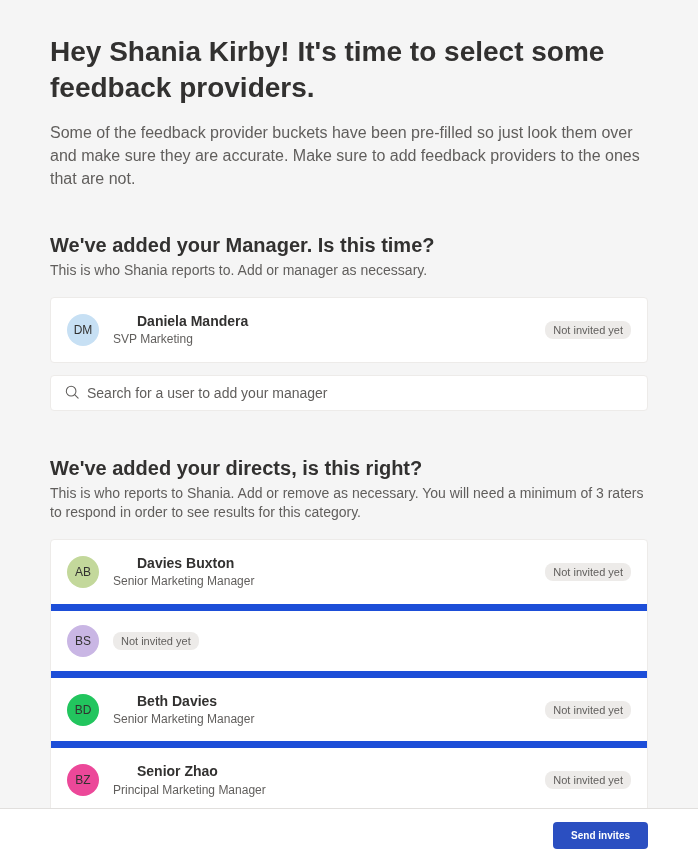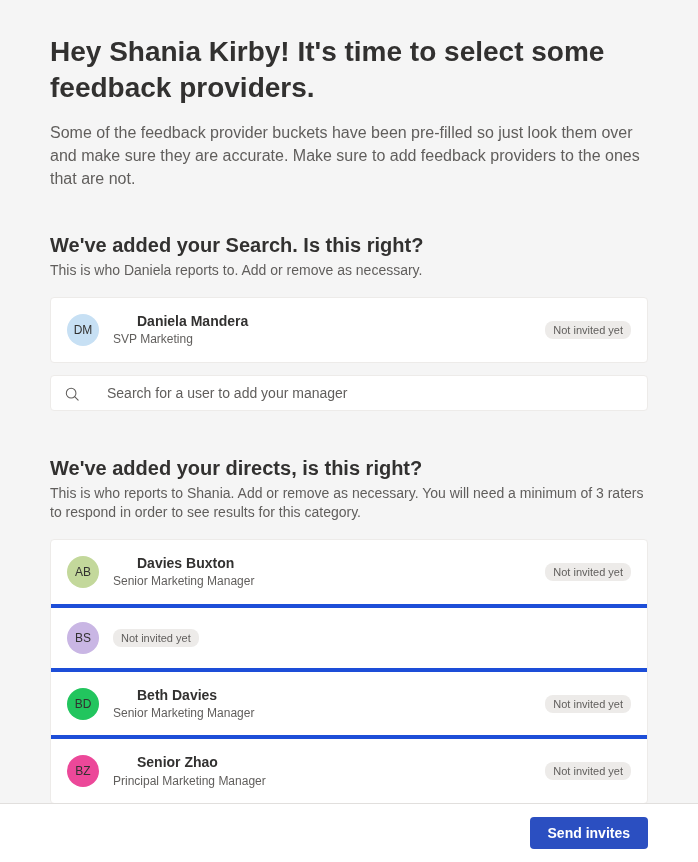--- a/index.html
+++ b/index.html
@@ -50,21 +50,21 @@
     .card-list {
       background: #ffffff;
       border: 1px solid #edebe9;
       border-radius: 4px;
       overflow: hidden;
     }
     .person-row {
       display: flex;
       align-items: center;
       padding: 14px 16px;
-      border-bottom: 4px solid #1d4ed8;
+      border-bottom: 7px solid #1d4ed8;
     }
     .person-row:last-child {
       border-bottom: none;
     }
     .avatar {
       width: 32px;
       height: 32px;
       border-radius: 50%;
       display: flex;
       align-items: center;
@@ -95,27 +95,26 @@
     .status-badge {
       background: #edebe9;
       color: #605e5c;
       font-size: 11px;
       padding: 3px 8px;
       border-radius: 8px;
       white-space: nowrap;
     }
     .search-box {
       display: flex;
-      align-items: flex-end;
+      align-items: flex-start;
       background: #ffffff;
       border: 1px solid #edebe9;
       border-radius: 4px;
       padding: 9px 14px;
       margin-top: 12px;
-      gap: 20px;
     }
     .search-icon {
       color: #605e5c;
       margin-right: 8px;
       display: flex;
       align-items: center;
     }
     .search-input {
       border: none;
       outline: none;
@@ -138,36 +137,36 @@
       padding: 13px 50px;
       display: flex;
       justify-content: flex-end;
     }
     .primary-button {
       background: #2b4fc1;
       color: #ffffff;
       border: none;
       border-radius: 4px;
       padding: 8px 18px;
-      font-size: 14px;
+      font-size: 10px;
       font-weight: 600;
       cursor: pointer;
       font-family: inherit;
     }
   </style>
 </head>
 <body>
 
 <div class="container">
   <h1 class="page-title">Hey Shania Kirby! It's time to select some feedback providers.</h1>
   <p class="page-subtitle">Some of the feedback provider buckets have been pre-filled so just look them over and make sure they are accurate. Make sure to add feedback providers to the ones that are not.</p>
 
   <div class="section">
-    <h2 class="section-title">We've added your Search. Is this right?</h2>
-    <p class="section-subtitle">This is who Daniela reports to. Add or remove as necessary.</p>
+    <h2 class="section-title">We've added your Manager. Is this time?</h2>
+    <p class="section-subtitle">This is who Shania reports to. Add or manager as necessary.</p>
     <div class="card-list">
       <div class="person-row">
         <div class="avatar" style="background:#c7e0f4">DM</div>
         <div class="person-info">
           <div class="person-name">Daniela Mandera</div>
           <div class="person-role">SVP Marketing</div>
         </div>
         <div class="status-badge">Not invited yet</div>
       </div>
     </div>

